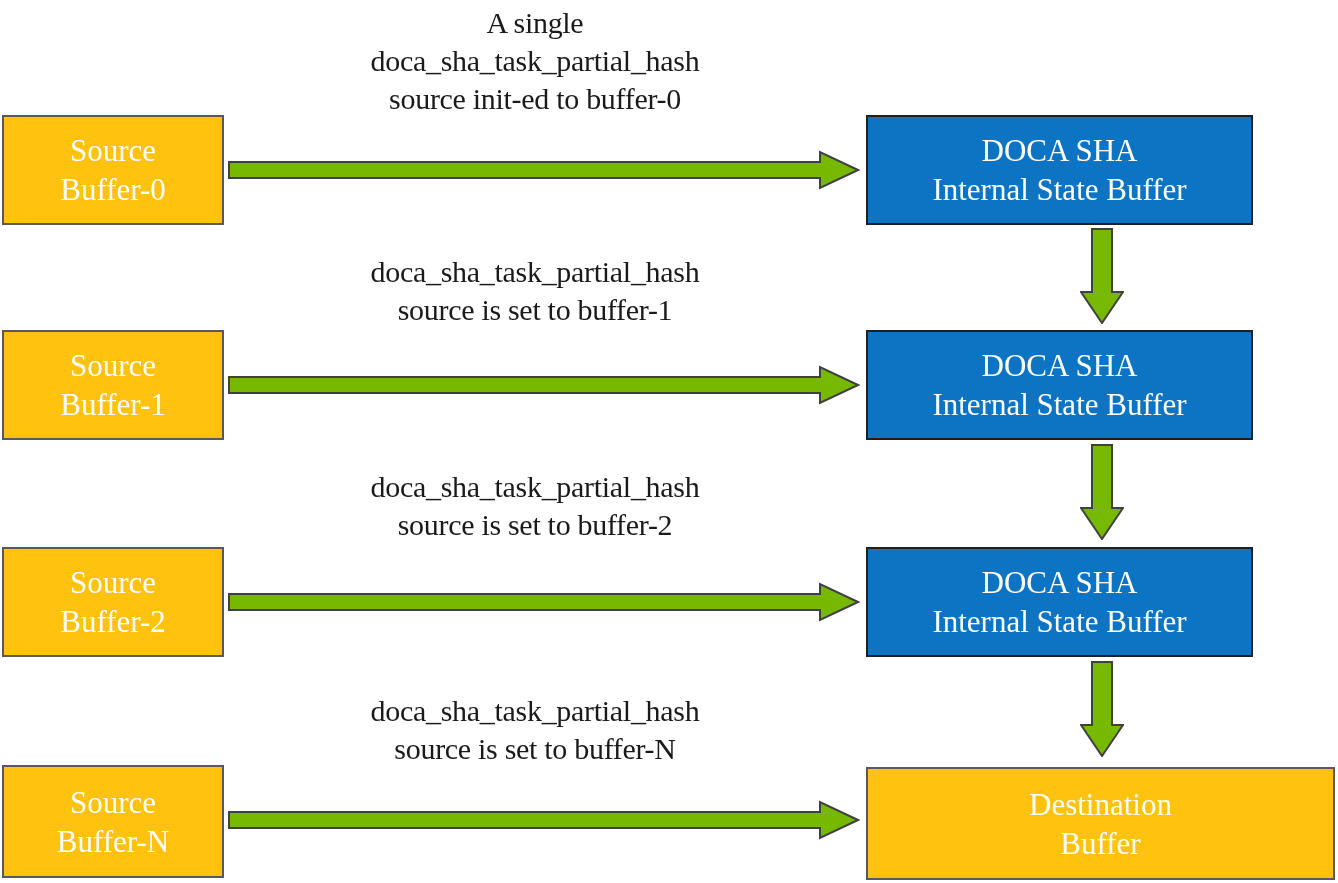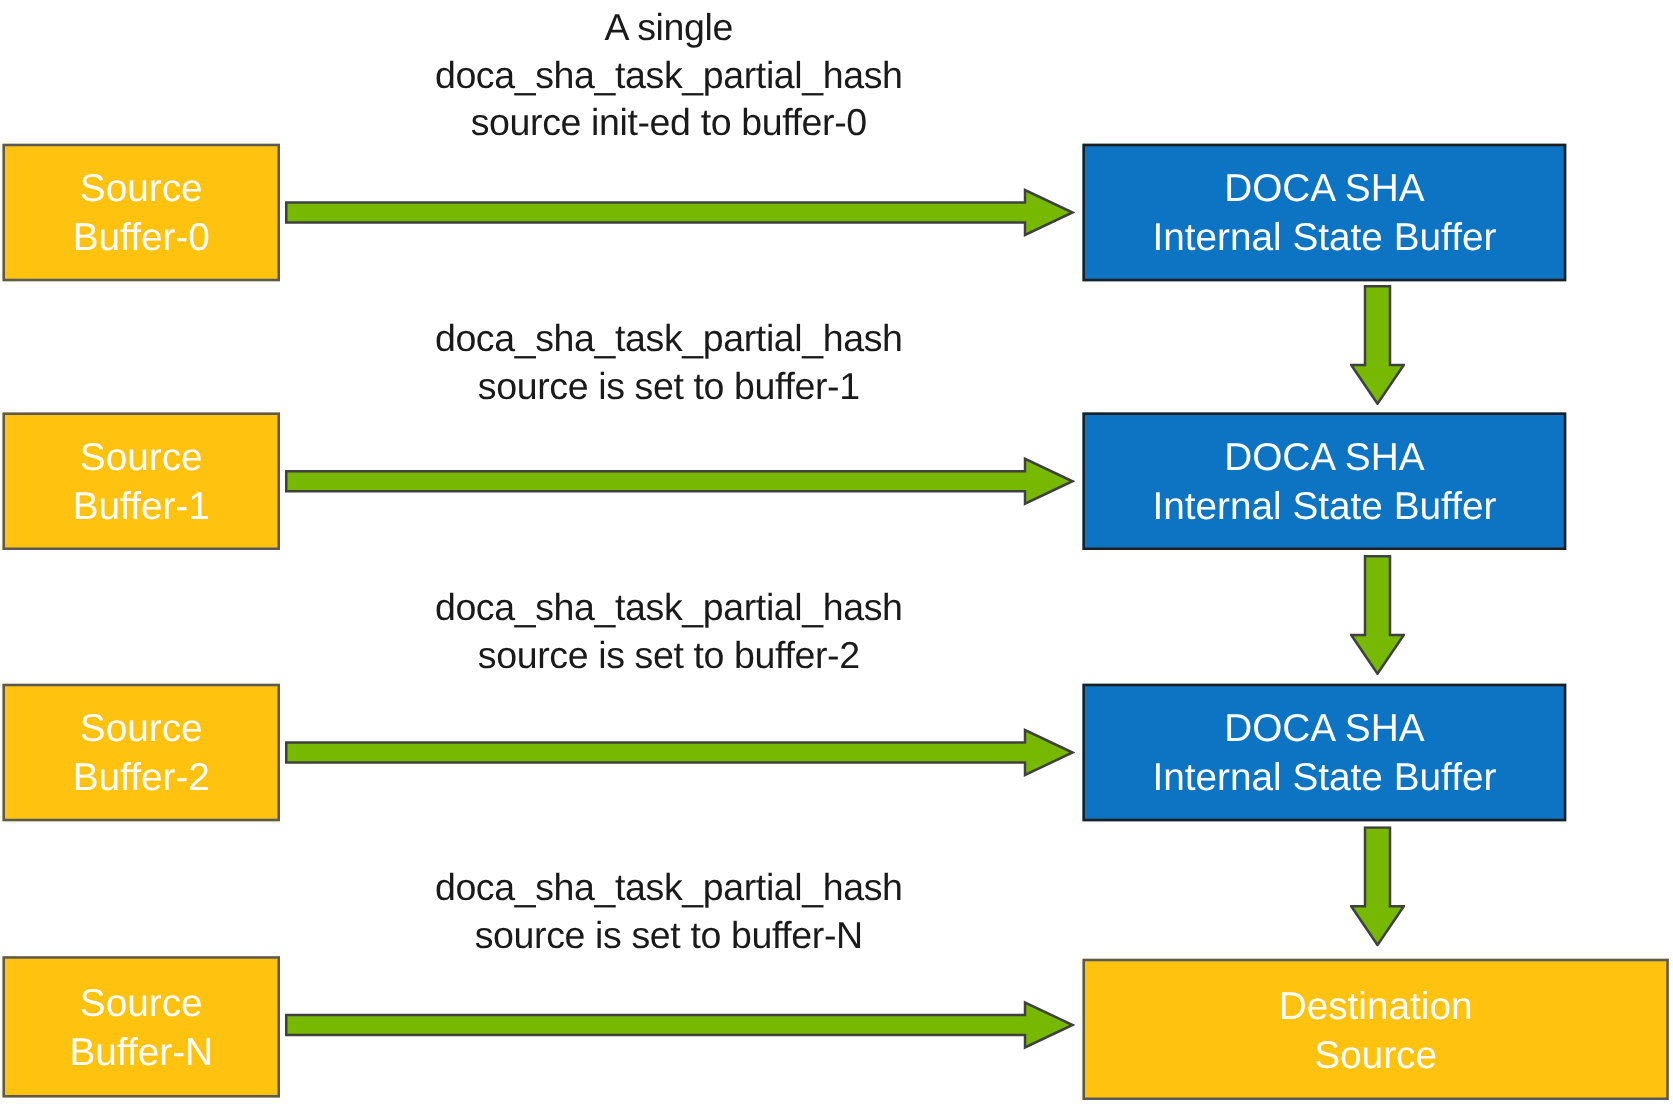--- a/index.html
+++ b/index.html
@@ -1,20 +1,20 @@
 <!DOCTYPE html>
 <html><head>
 <meta charset="utf-8">
 <style>
   html,body{margin:0;padding:0;background:#ffffff;}
   #canvas{
     position:relative;
     width:1338px;height:883px;
     background:#ffffff;
-    font-family:Liberation Sans, sans-serif;
+    font-family:Liberation Serif, serif;
     overflow:hidden;
   }
   .box{
     position:absolute;
     box-sizing:border-box;
     display:flex;align-items:center;justify-content:center;
     text-align:center;
     color:var(--box-text,#ffffff);
     font-size:31px;line-height:39px;
     white-space:pre-line;
@@ -110,15 +110,15 @@
   <div class="annotation" style="top:692px;">doca_sha_task_partial_hash
 source is set to buffer-N</div>
   <div class="box src-box" style="top:765px;height:113px;">Source
 Buffer-N</div>
   <div class="h-arrow" style="top:800px;">
     <svg width="632" height="40" viewBox="0 0 632 40">
       <polygon points="1,12 592,12 592,2 630,20 592,38 592,28 1,28" fill="var(--arrow-fill,#76B900)" stroke="var(--arrow-outline,#404040)" stroke-width="2"></polygon>
     </svg>
   </div>
   <div class="box dest-box" style="top:767px;">Destination
-Source</div>
+Buffer</div>
 
 </div>
 
 </body></html>

